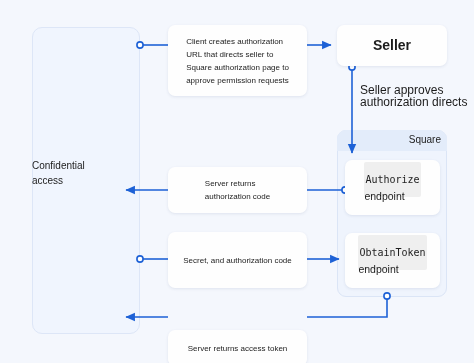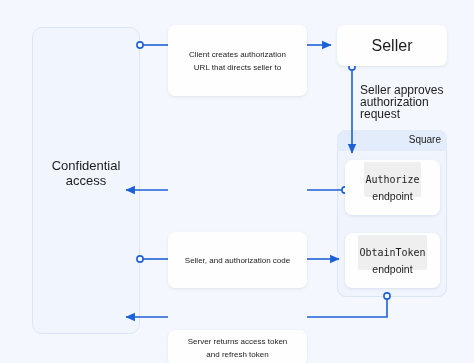--- a/index.html
+++ b/index.html
@@ -37,22 +37,22 @@
     background: #f0f5fe;
     border: 1px solid #dde6f7;
     border-radius: 10px;
     box-sizing: border-box;
   }
   .client-label {
     position: absolute;
     left: 32px;
     top: 158px;
     width: 108px;
-    text-align: center;
-    font-size: 13px;
+    text-align: left;
+    font-size: 10px;
     color: #1c1c1c;
     line-height: 15px;
   }
   .square-container {
     position: absolute;
     left: 337px;
     top: 130px;
     width: 110px;
     height: 167px;
     background: #eff4fd;
@@ -83,30 +83,30 @@
   
   .card {
     position: absolute;
     background: #fefefe;
     border-radius: 7px;
     box-shadow: 0 1px 3px rgba(40,60,110,0.10);
     box-sizing: border-box;
     display: flex;
     align-items: center;
     justify-content: center;
-    text-align: center;
+    text-align: left;
     color: #1c1c1c;
     font-size: 8px;
     line-height: 13px;
     padding: 4px 7px;
   }
   .card.msg { font-size: 8px; }
   .node-title {
-    font-size: 16px;
-    font-weight: normal;
+    font-size: 14px;
+    font-weight: bold;
     line-height: 15px;
   }
   .node-endpoint {
     font-size: 10.5px;
     line-height: 16px;
   }
   code {
     font-family: "DejaVu Sans Mono", monospace;
     background: #eeeeee;
     border-radius: 2px;
@@ -176,53 +176,60 @@
 
     <path d="M387,299 L387,317 L307,317" stroke="#1d61d6" stroke-width="1.6" fill="none"></path>
     <line x1="168" y1="317" x2="126" y2="317" stroke="#1d61d6" stroke-width="1.6" marker-end="url(#arrowhead)"></line>
     <circle cx="387" cy="296" r="3.1" fill="#ffffff" stroke="#1d61d6" stroke-width="1.6"></circle>
   </svg>
 
   <div class="card msg" id="card-msg1">
     <div>
       <div>Client creates authorization</div>
       <div>URL that directs seller to</div>
+      <div>Square authorization page to</div>
+      <div>approve permission requests</div>
     </div>
   </div>
 
   <div class="card" id="card-seller">
     <div class="node-title">Seller</div>
   </div>
 
   <div class="edge-label" id="label-seller-approves">
     <div>Seller approves</div>
-    <div>authorization request</div>
-  </div>
-
+    <div>authorization directs</div>
+  </div>
+
+  <div class="card msg" id="card-msg2">
+    <div>
+      <div>Server returns</div>
+      <div>authorization code</div>
+    </div>
+  </div>
 
   <div class="card" id="card-auth">
     <div class="node-endpoint">
       <div><code>Authorize</code></div>
       <div>endpoint</div>
     </div>
   </div>
 
   <div class="card msg" id="card-msg3">
     <div>
-      <div>Seller, and authorization code</div>
+      <div>Secret, and authorization code</div>
     </div>
   </div>
 
   <div class="card" id="card-obtain">
     <div class="node-endpoint">
       <div><code>ObtainToken</code></div>
       <div>endpoint</div>
     </div>
   </div>
 
   <div class="card msg" id="card-msg4">
     <div>
       <div>Server returns access token</div>
-      <div>and refresh token</div>
     </div>
   </div>
 
 </div>
 
 </body></html>

